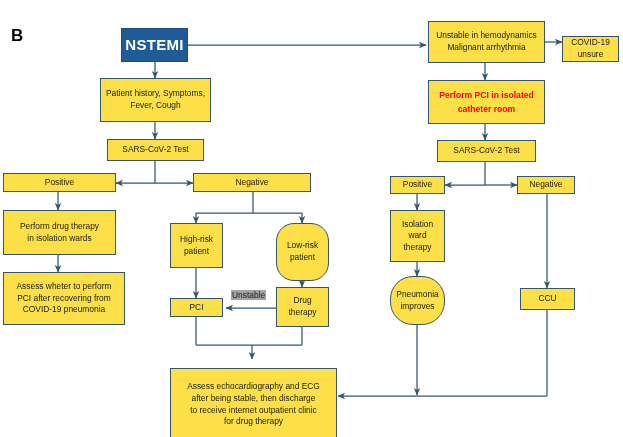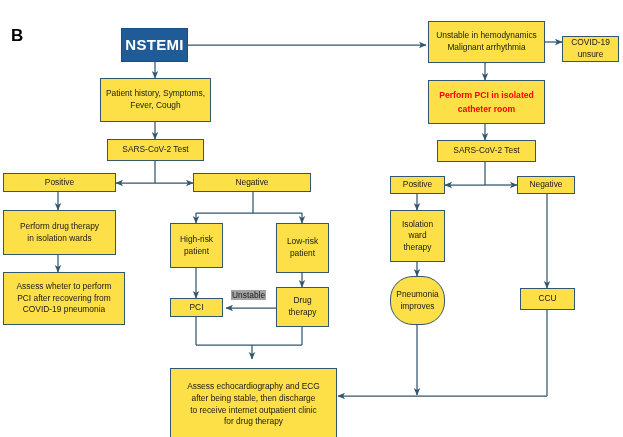--- a/index.html
+++ b/index.html
@@ -153,21 +153,21 @@
   <div class="node" style="left:3px; top:210px; width:113px; height:45px; white-space:pre-line;">Perform drug therapy
 in isolation wards</div>
 
   <div class="node" style="left:3px; top:272px; width:122px; height:53px; white-space:pre-line;">Assess wheter to perform
 PCI after recovering from
 COVID-19 pneumonia</div>
 
   <div class="node" style="left:170px; top:223px; width:53px; height:45px; white-space:pre-line;">High-risk
 patient</div>
 
-  <div class="node" style="left:276px; top:223px; width:53px; height:50px; white-space:pre-line;">Low-risk
+  <div class="node" style="left:276px; top:223px; width:53px; height:58px; white-space:pre-line;border-radius:18px;">Low-risk
 patient</div>
 
   <div class="node" style="left:170px; top:298px; width:53px; height:19px;">PCI</div>
 
   <div class="node" style="left:276px; top:287px; width:53px; height:40px; white-space:pre-line;">Drug
 therapy</div>
 
   <div class="edge-label" style="left:231px; top:290px;">Unstable</div>
 
   <div class="node" style="left:170px; top:359px; width:167px; height:73px; white-space:pre-line;margin-top:9px;">Assess echocardiography and ECG

